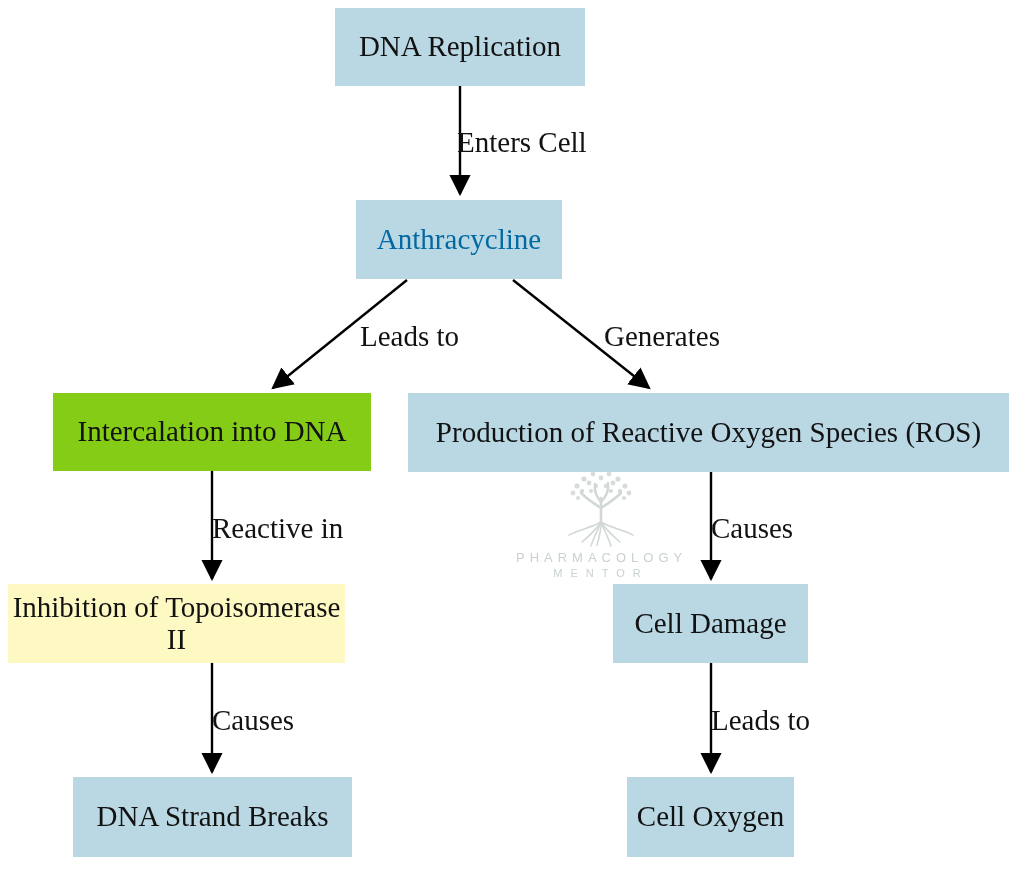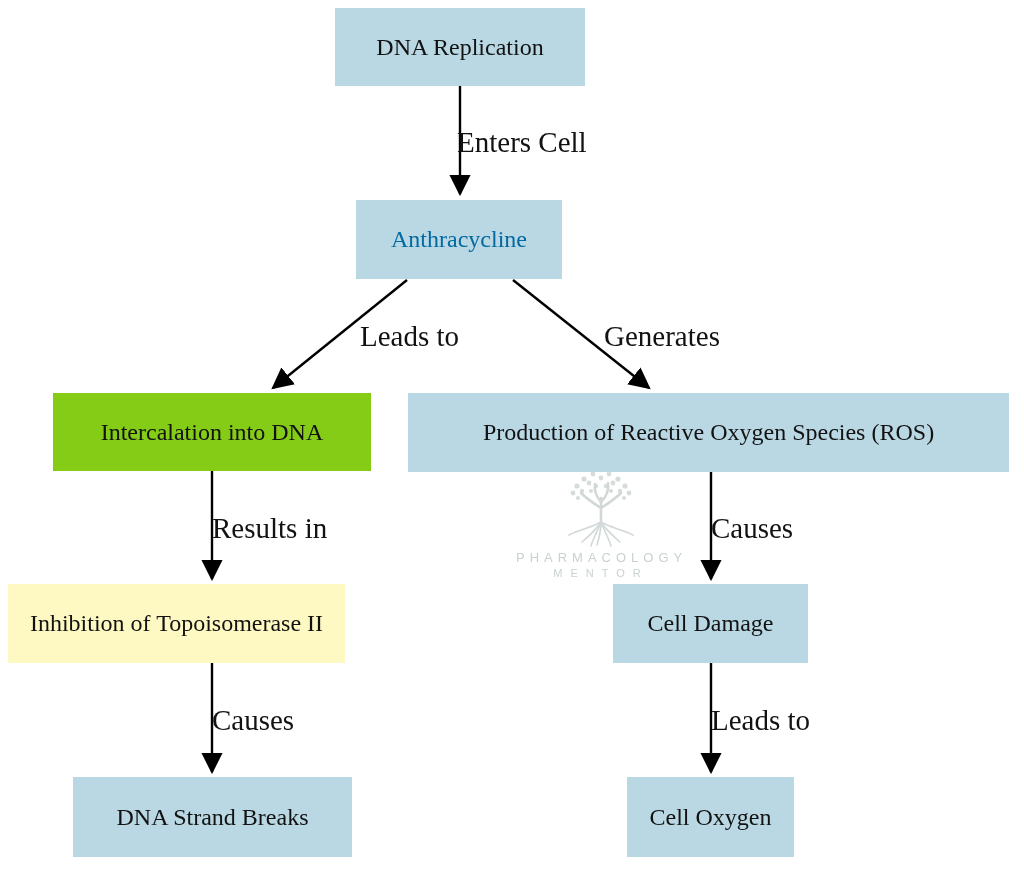--- a/index.html
+++ b/index.html
@@ -2,21 +2,21 @@
 <html><head>
 <meta charset="utf-8">
 <style>
   html,body{margin:0;padding:0;background:#ffffff;}
   #stage{
     position:relative;width:1024px;height:878px;background:#ffffff;overflow:hidden;
     font-family:"Liberation Serif","DejaVu Serif",serif;
   }
   .node{
     position:absolute;display:flex;align-items:center;justify-content:center;
-    background:#b9d8e4;color:#121212;font-size:24px;text-align:center;line-height:1.1;
+    background:#b9d8e4;color:#121212;font-size:29px;text-align:center;line-height:1.1;
   }
   .edge-label{
     position:absolute;color:#121212;font-size:29px;white-space:nowrap;line-height:1.1;
   }
   #edges{position:absolute;left:0;top:0;width:1024px;height:878px;pointer-events:none;}
   .edge-line{stroke:#000000;stroke-width:2.4;fill:none;}
   #watermark{position:absolute;left:516px;top:460px;width:170px;text-align:center;
     font-family:"Liberation Sans","DejaVu Sans",sans-serif;color:#c9d1d1;user-select:none;}
   #watermark .wm-line1{font-size:13px;letter-spacing:5px;margin-top:2px;white-space:nowrap;}
   #watermark .wm-line2{font-size:11px;letter-spacing:8px;margin-top:2px;white-space:nowrap;}
@@ -92,18 +92,18 @@
   <div class="node" style="left: 53px; top: 393px; width: 318px; height: 78px; background: #84cc16; color: rgb(18, 18, 18);">Intercalation into DNA</div>
   <div class="node" style="left: 408px; top: 393px; width: 601px; height: 79px; background: rgb(185, 216, 228); color: rgb(18, 18, 18);">Production of Reactive Oxygen Species (ROS)</div>
   <div class="node" style="left: 8px; top: 584px; width: 337px; height: 79px; background: #fef9c3; color: rgb(18, 18, 18);">Inhibition of Topoisomerase II</div>
   <div class="node" style="left: 613px; top: 584px; width: 195px; height: 79px; background: rgb(185, 216, 228); color: rgb(18, 18, 18);">Cell Damage</div>
   <div class="node" style="left: 73px; top: 777px; width: 279px; height: 80px; background: rgb(185, 216, 228); color: rgb(18, 18, 18);">DNA Strand Breaks</div>
   <div class="node" style="left: 627px; top: 777px; width: 167px; height: 80px; background: rgb(185, 216, 228); color: rgb(18, 18, 18);">Cell Oxygen</div>
 
   <span class="edge-label" style="left:457px;top:127px;">Enters Cell</span>
   <span class="edge-label" style="left:360px;top:321px;">Leads to</span>
   <span class="edge-label" style="left:604px;top:321px;">Generates</span>
-  <span class="edge-label" style="left:212px;top:513px;">Results in</span>
+  <span class="edge-label" style="left:212px;top:513px;">Reactive in</span>
   <span class="edge-label" style="left:711px;top:513px;">Causes</span>
   <span class="edge-label" style="left:212px;top:705px;">Causes</span>
   <span class="edge-label" style="left:711px;top:705px;">Leads to</span>
 
 </div>
 
 </body></html>

